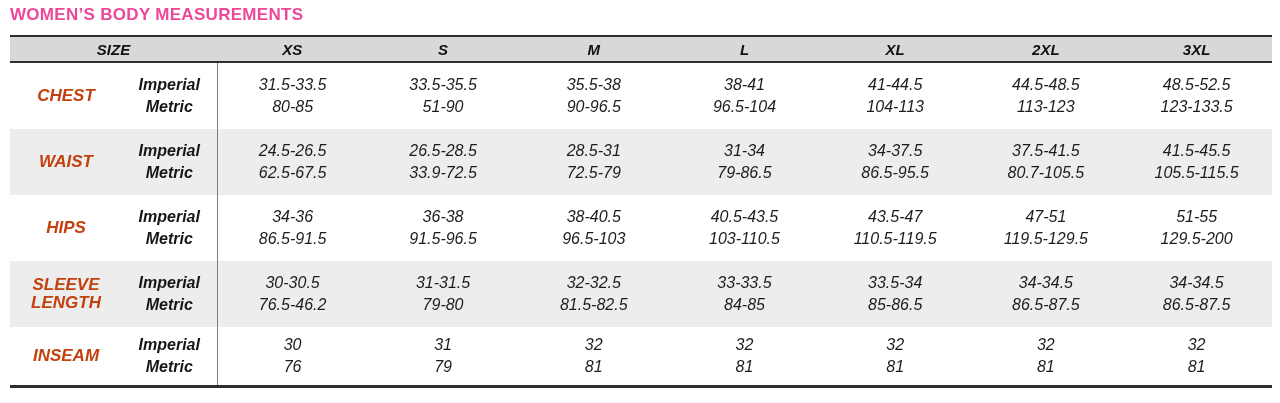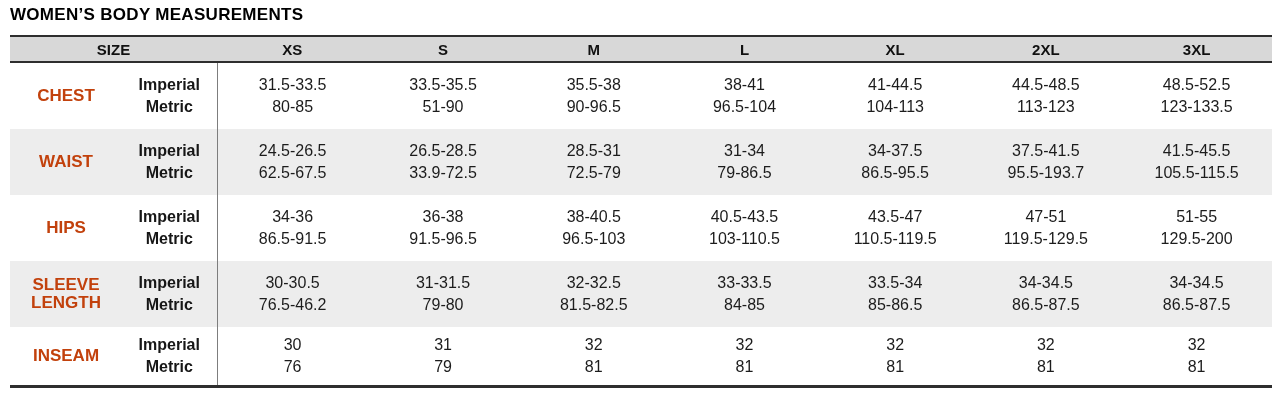--- a/index.html
+++ b/index.html
@@ -7,27 +7,28 @@
     width: 1280px; height: 403px;
     background: #ffffff;
     font-family: "Liberation Sans", "DejaVu Sans", sans-serif;
     overflow: hidden;
   }
   .page-title {
     margin: 5px 0 7px 10px;
     font-size: 17px;
     font-weight: bold;
     letter-spacing: 0.3px;
-    color: #000000;
+    color: #ec4899;
   }
   table.size-chart {
     border-collapse: collapse;
     table-layout: fixed;
     width: 1262px;
     margin: 10px 8px 0 10px;
+    font-style: italic;
   }
   thead th {
     background: #d8d8d8;
     border-top: 2px solid #2e2e2e;
     border-bottom: 2px solid #2e2e2e;
     height: 26px;
     font-size: 15px;
     font-weight: bold;
     color: #111111;
     text-align: center;
@@ -145,21 +146,21 @@
       <td>
         <div>31-34</div>
         <div>79-86.5</div>
       </td>
       <td>
         <div>34-37.5</div>
         <div>86.5-95.5</div>
       </td>
       <td>
         <div>37.5-41.5</div>
-        <div>95.5-193.7</div>
+        <div>80.7-105.5</div>
       </td>
       <td>
         <div>41.5-45.5</div>
         <div>105.5-115.5</div>
       </td>
     </tr>
 
     <tr>
       <td class="mlabel">HIPS</td>
       <td class="units">

